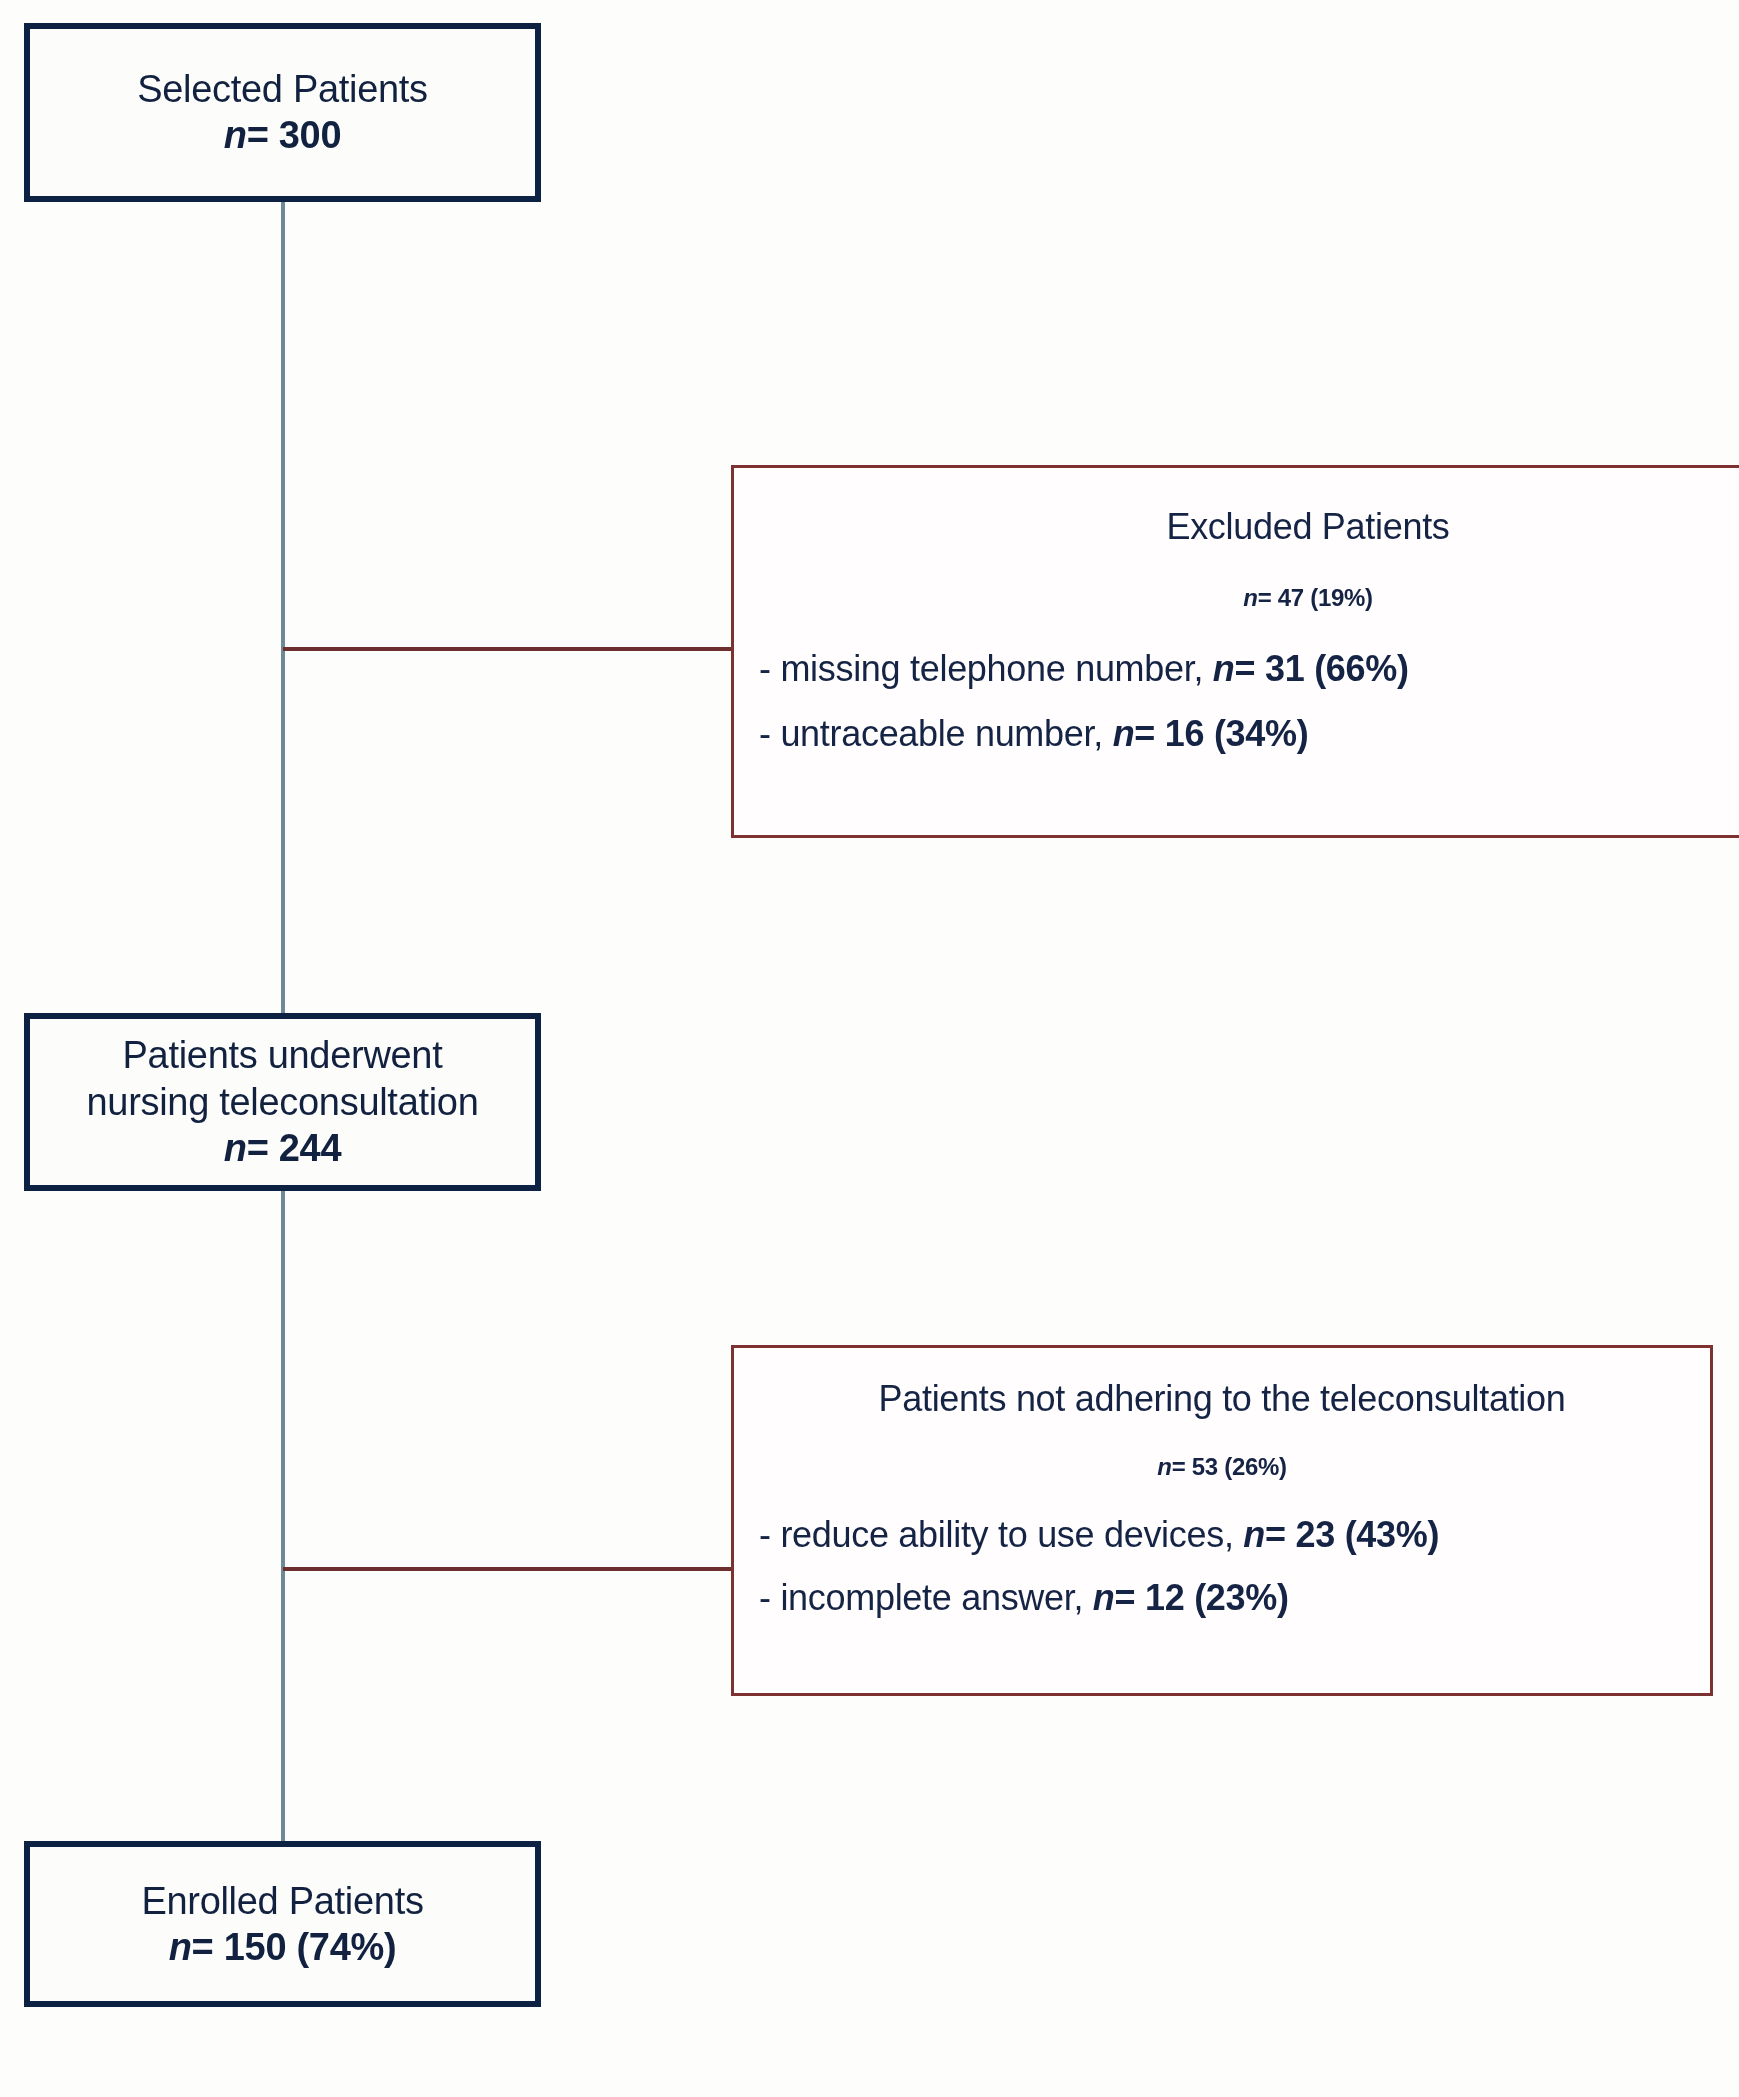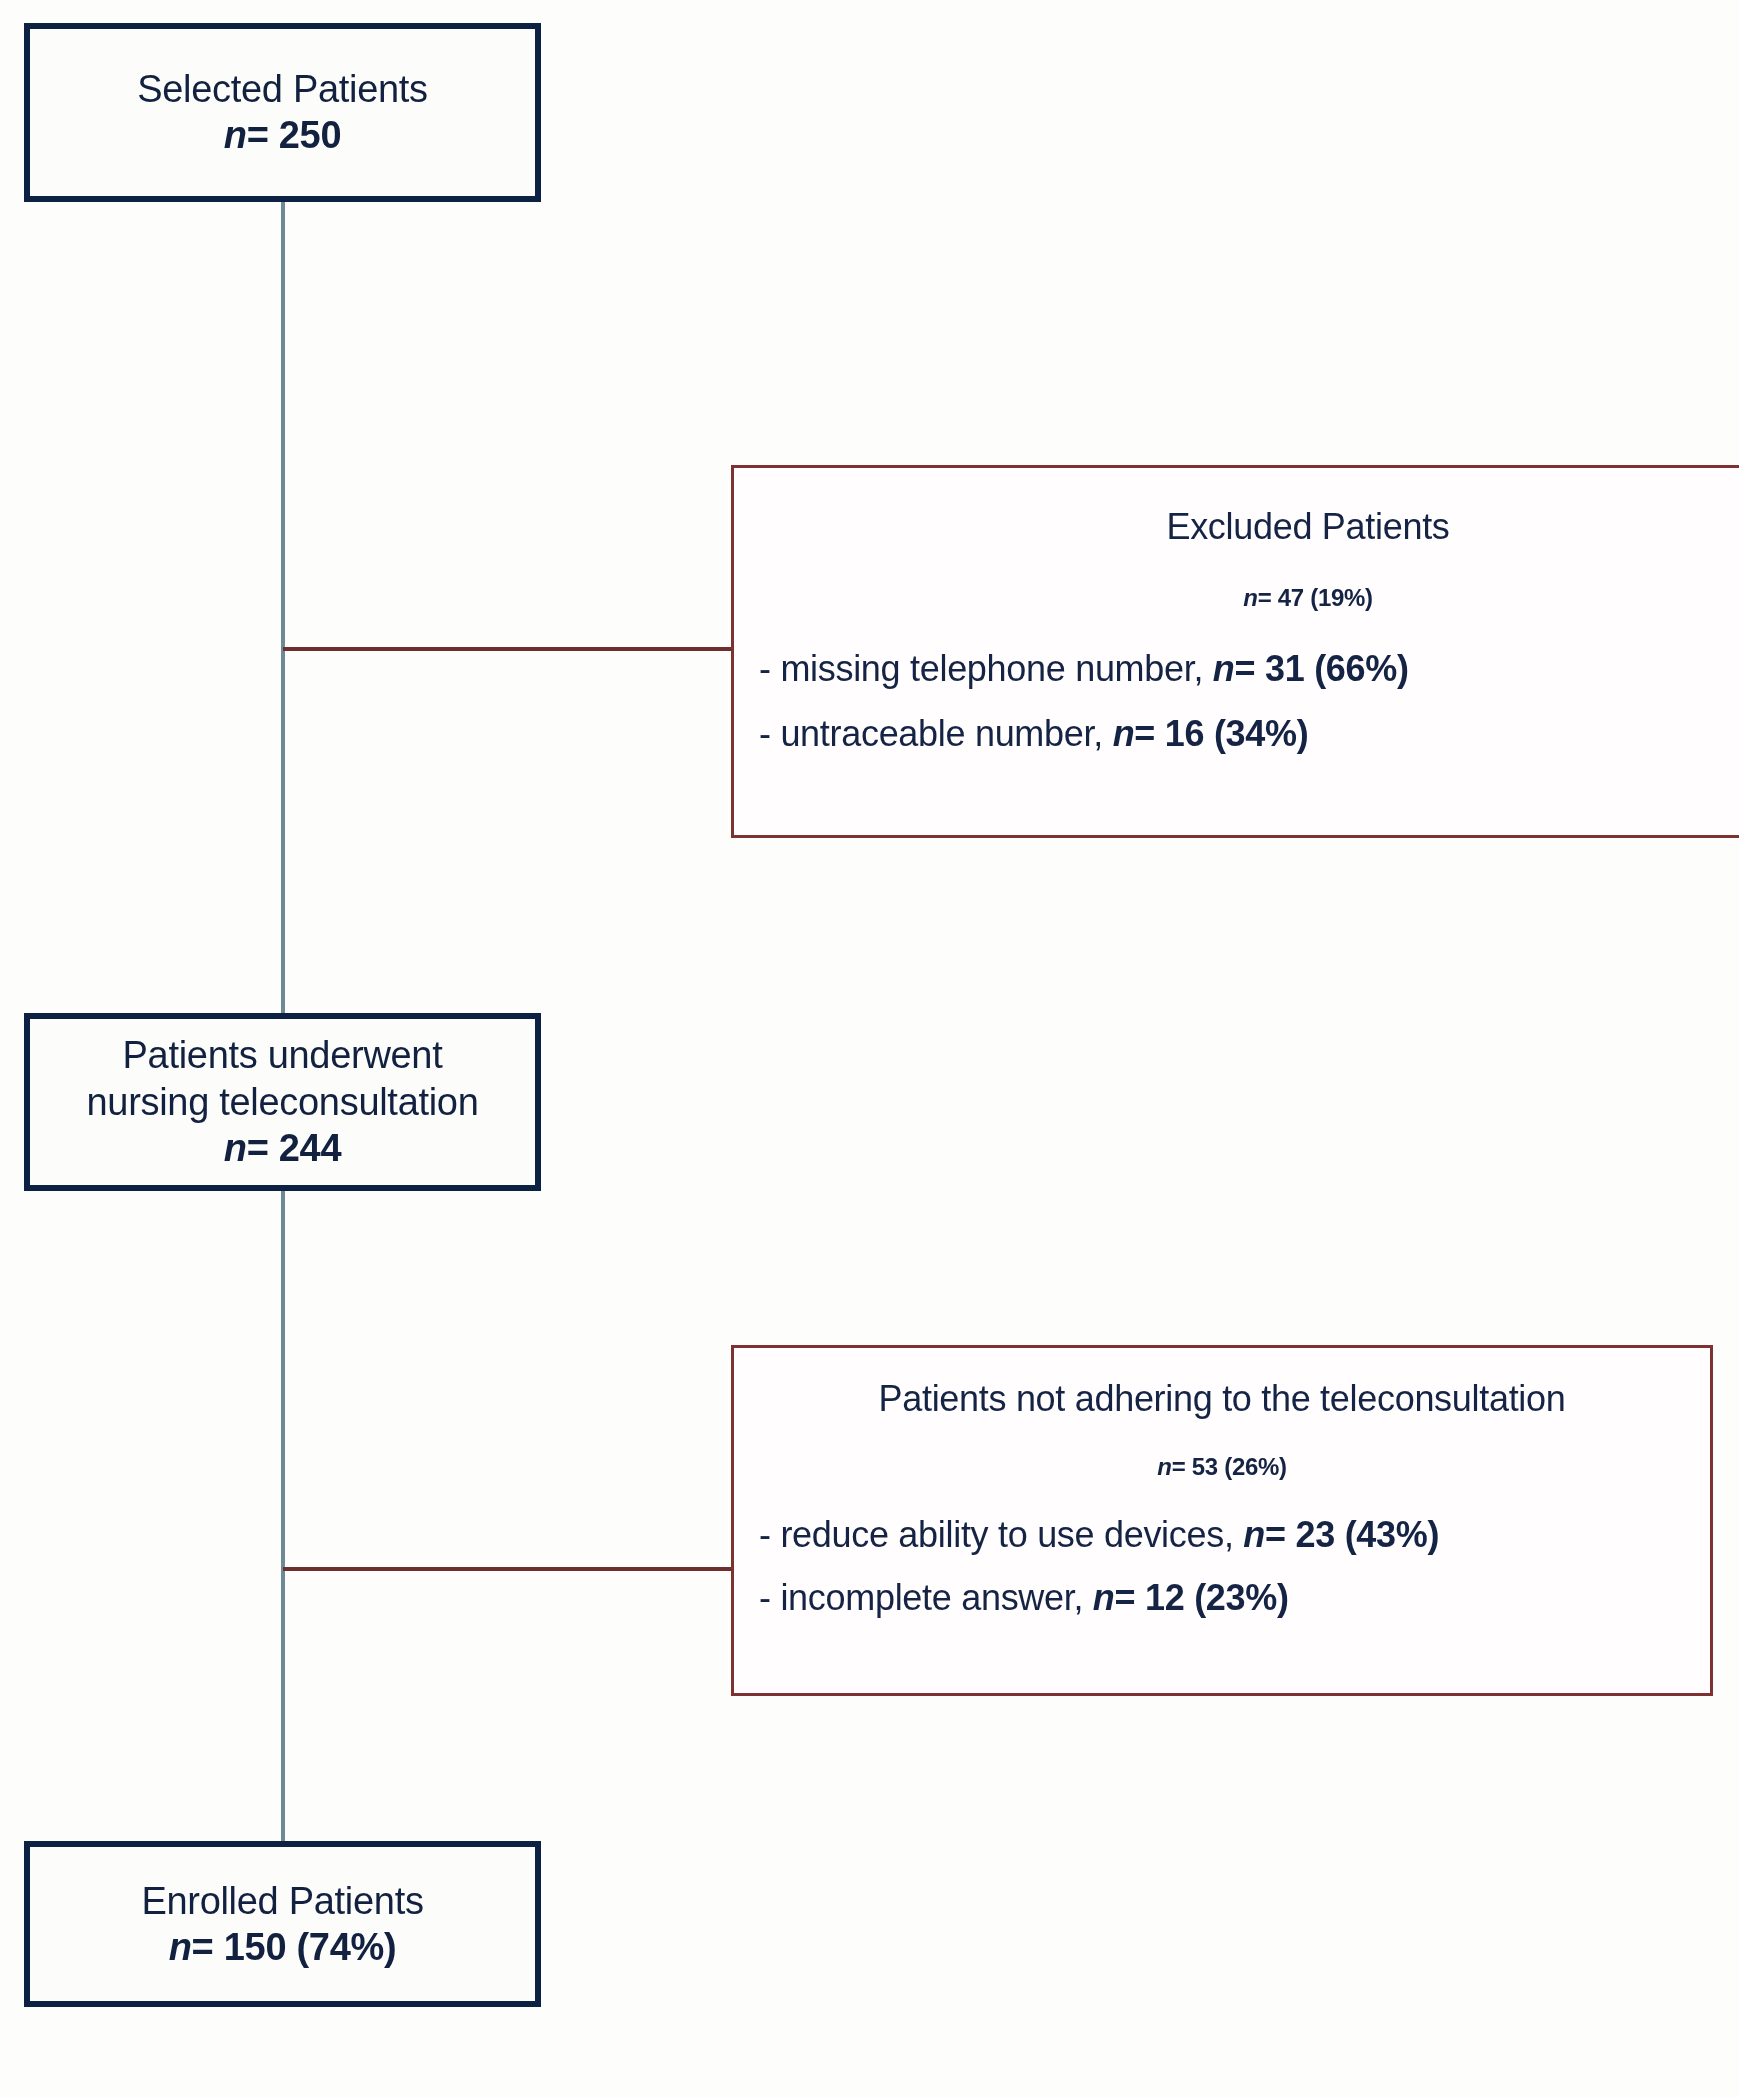--- a/index.html
+++ b/index.html
@@ -102,21 +102,21 @@
 
   <div class="v-line" style="left:281px; top:201px; height:1710px;"></div>
 
   <div class="h-line" style="left:283px; top:647px; width:449px;"></div>
 
   <div class="h-line" style="left:283px; top:1567px; width:449px;"></div>
 
   <div class="node-primary" style="left:24px; top:22.5px; width:517px; height:179px;">
     <div class="line">Selected Patients</div>
     <div class="line count">
-      <em class="n">n</em><span>= 250</span>
+      <em class="n">n</em><span>= 300</span>
     </div>
   </div>
 
   <div class="node-excluded" style="left:731px; top:465px; width:1154px; height:373px;">
     <div class="excl-inner">
       <div class="title" style="margin-top:38px;">Excluded Patients</div>
       <div class="count" style="margin-top:36px;">
         <em class="n">n</em><span>= 47  (19%)</span>
       </div>
       <div class="reason" style="margin-top:36px;">

